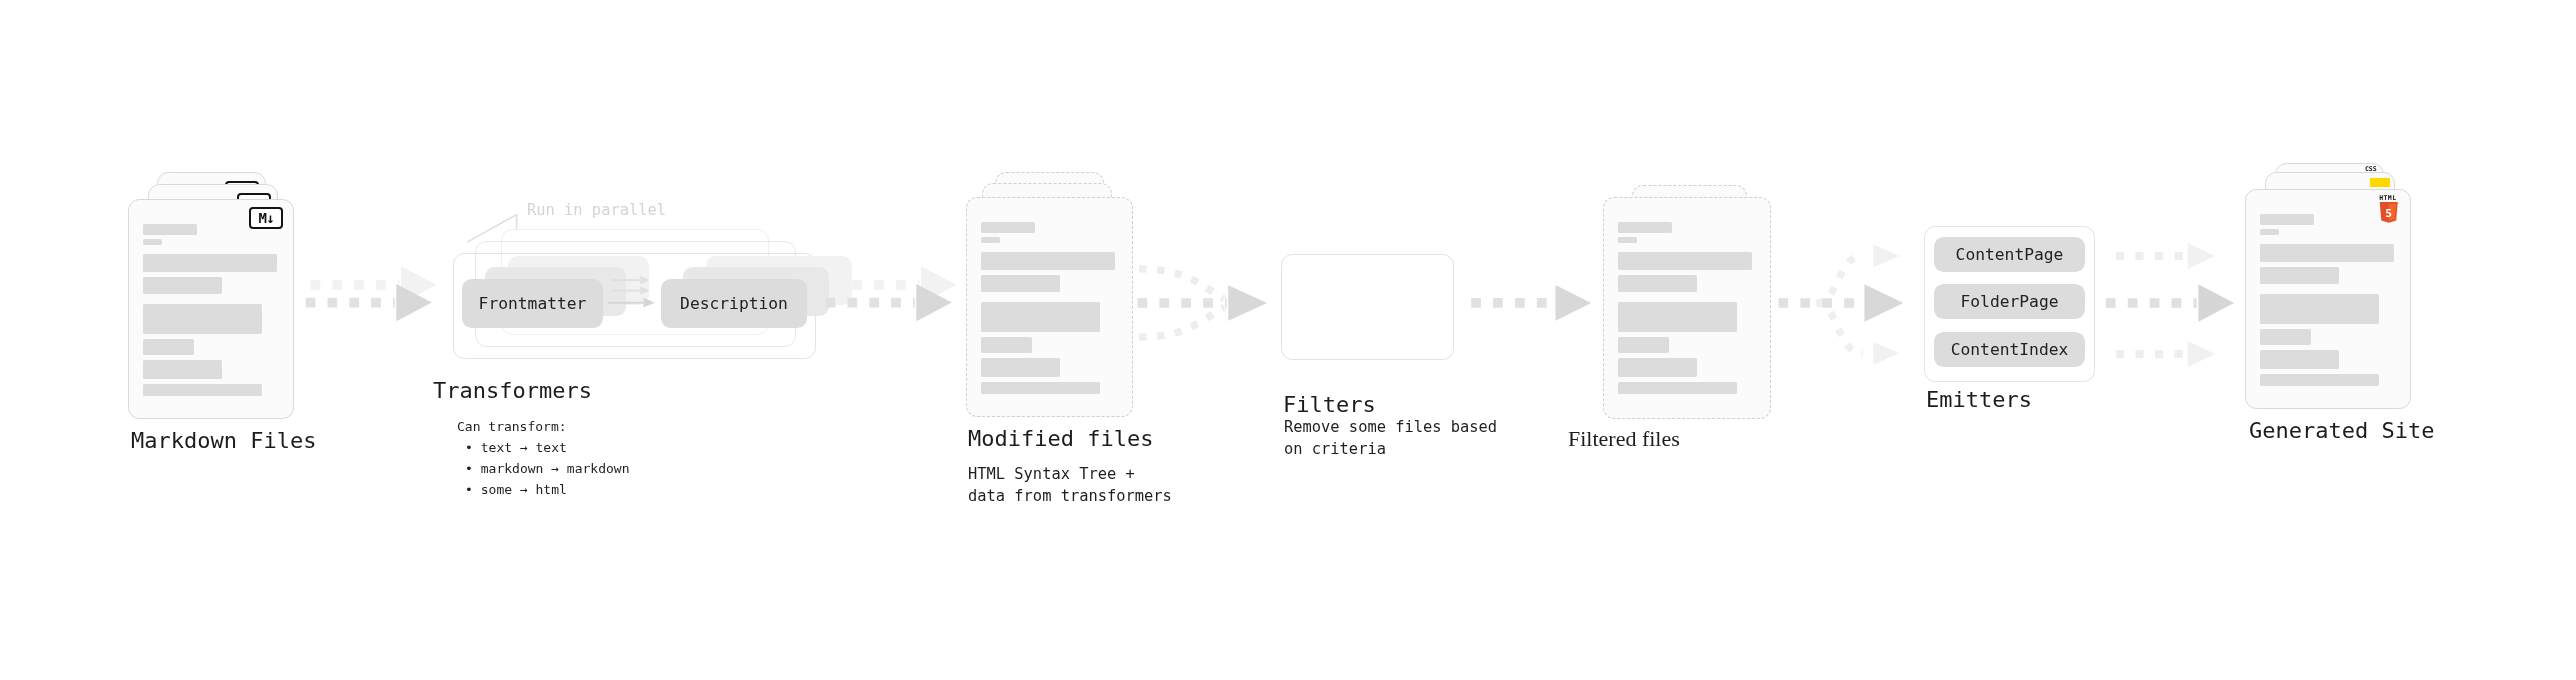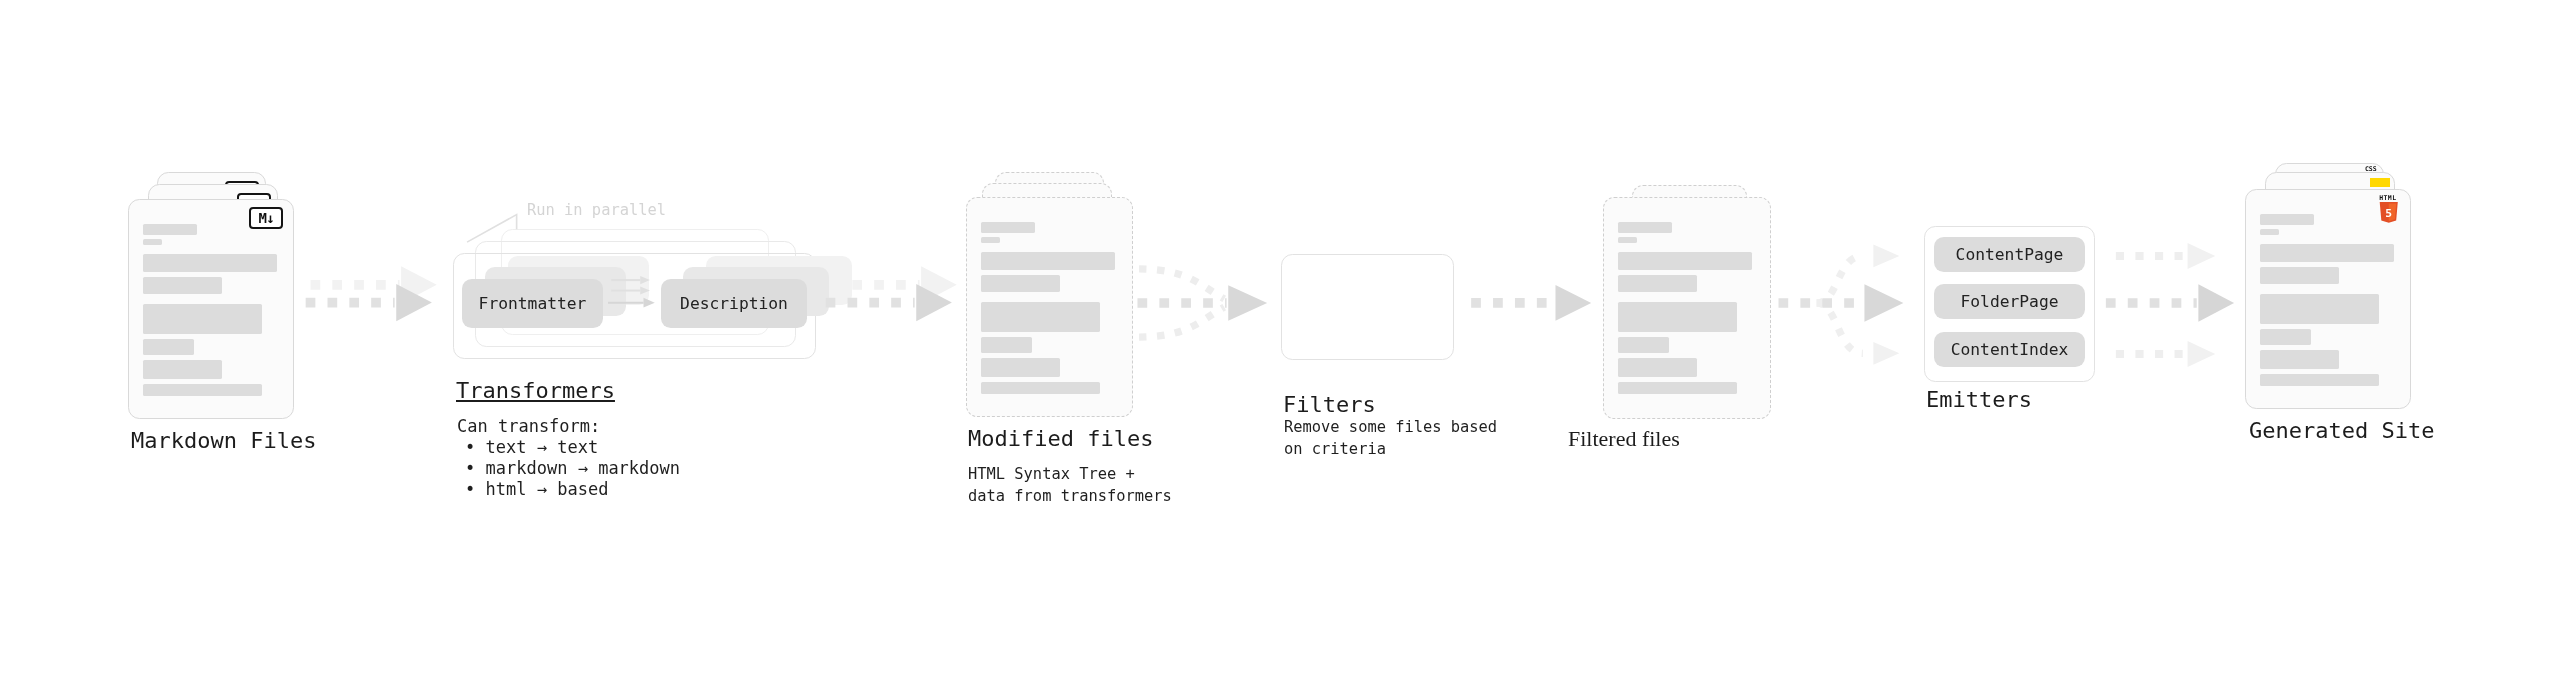--- a/index.html
+++ b/index.html
@@ -39,21 +39,21 @@
 
   
   .chip{position:absolute;background:#dcdcdc;border-radius:9.8px;display:flex;align-items:center;justify-content:center;
         font-size:16.3px;color:#222;box-sizing:border-box;}
   .chip.g1{background:#e8e8e8;}
   .chip.g2{background:#f2f2f2;}
 
   .stage-title{position:absolute;font-size:22px;color:#1c1c1c;white-space:nowrap;}
   .stage-caption{position:absolute;font-size:15.4px;line-height:22px;color:#1f1f1f;white-space:pre-line;}
   .muted-label{position:absolute;font-size:15.4px;color:#d4d4d4;white-space:nowrap;}
-  .note{position:absolute;font-size:17px;line-height:21px;color:#1f1f1f;}
+  .note{position:absolute;font-size:13px;line-height:21px;color:#1f1f1f;}
   .note .bullet{padding-left:8.1px;}
   .arrow-svg{position:absolute;}
 </style>
 </head>
 <body>
 
 <div id="canvas">
 
   <div>
     <div class="doc-card" style="left:157px;top:172px;width:109px;height:211px;">
@@ -106,26 +106,26 @@
     <line x1="4" y1="23" x2="40" y2="23" stroke="#e0e0e0" stroke-width="2.5"></line>
       <polygon points="40,18 52,23 40,28" fill="#e0e0e0"></polygon>
     <line x1="0" y1="38" x2="44" y2="38" stroke="#d6d6d6" stroke-width="2.5"></line>
       <polygon points="44,32 58,38 44,44" fill="#d6d6d6"></polygon>
   </svg>
 
   <div class="chip g2" style="left:706px;top:256px;width:146px;height:49px;"></div>
   <div class="chip g1" style="left:683px;top:267px;width:146px;height:49px;"></div>
   <div class="chip" style="left:661px;top:279px;width:146px;height:49px;">Description</div>
 
-  <div class="stage-title" style="left:456px;top:378px;text-decoration:underline;">Transformers</div>
+  <div class="stage-title" style="left:433px;top:378px;">Transformers</div>
   <div class="note" style="left:457px;top:416px;">
     <div>Can transform:</div>
     <div class="bullet">• text → text</div>
     <div class="bullet">• markdown → markdown</div>
-    <div class="bullet">• html → based</div>
+    <div class="bullet">• some → html</div>
   </div>
 
   <svg class="arrow-svg" style="left:819px;top:250px;" width="146" height="89" viewBox="0 0 180 110">
     <g transform="translate(6,-22)">
       <line x1="8" y1="65" x2="118" y2="65" stroke="#f2f2f2" stroke-width="12" stroke-dasharray="12 15"></line>
       <polygon points="120,42 164,65 120,88" fill="#f2f2f2"></polygon>
     </g>
     <line x1="8" y1="65" x2="118" y2="65" stroke="#e1e1e1" stroke-width="12" stroke-dasharray="12 15"></line>
     <polygon points="120,42 164,65 120,88" fill="#d8d8d8"></polygon>
   </svg>

